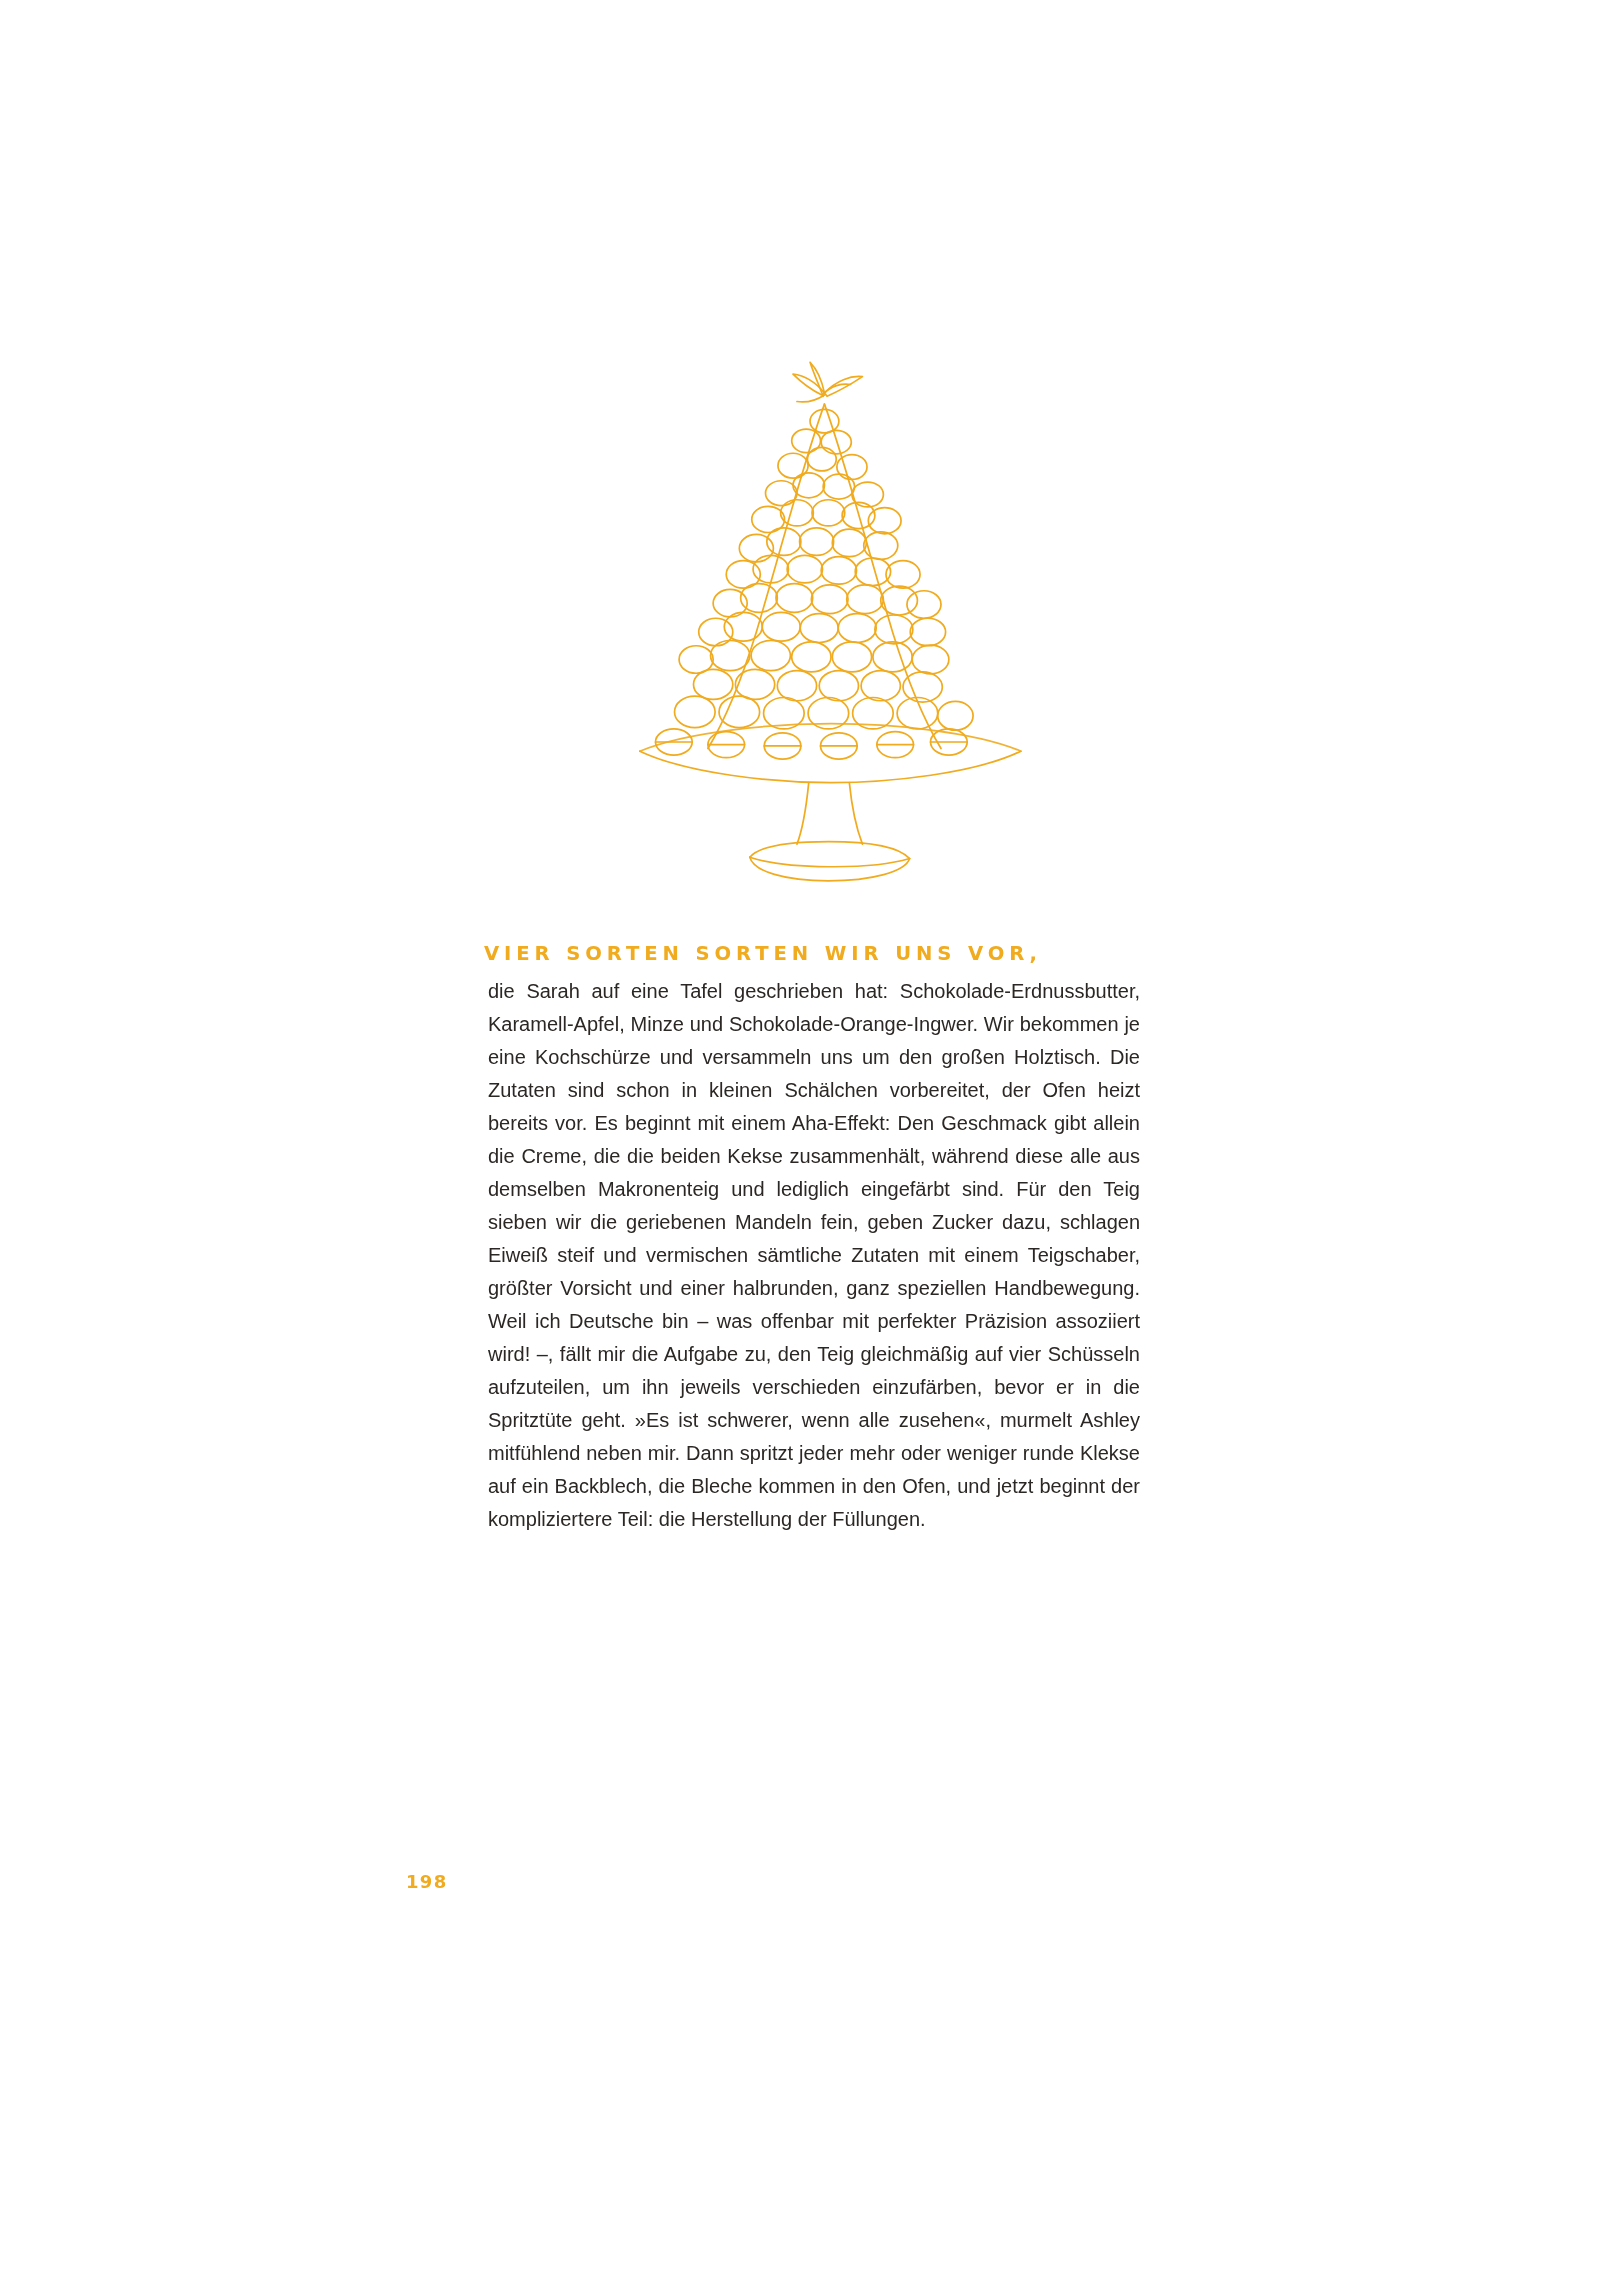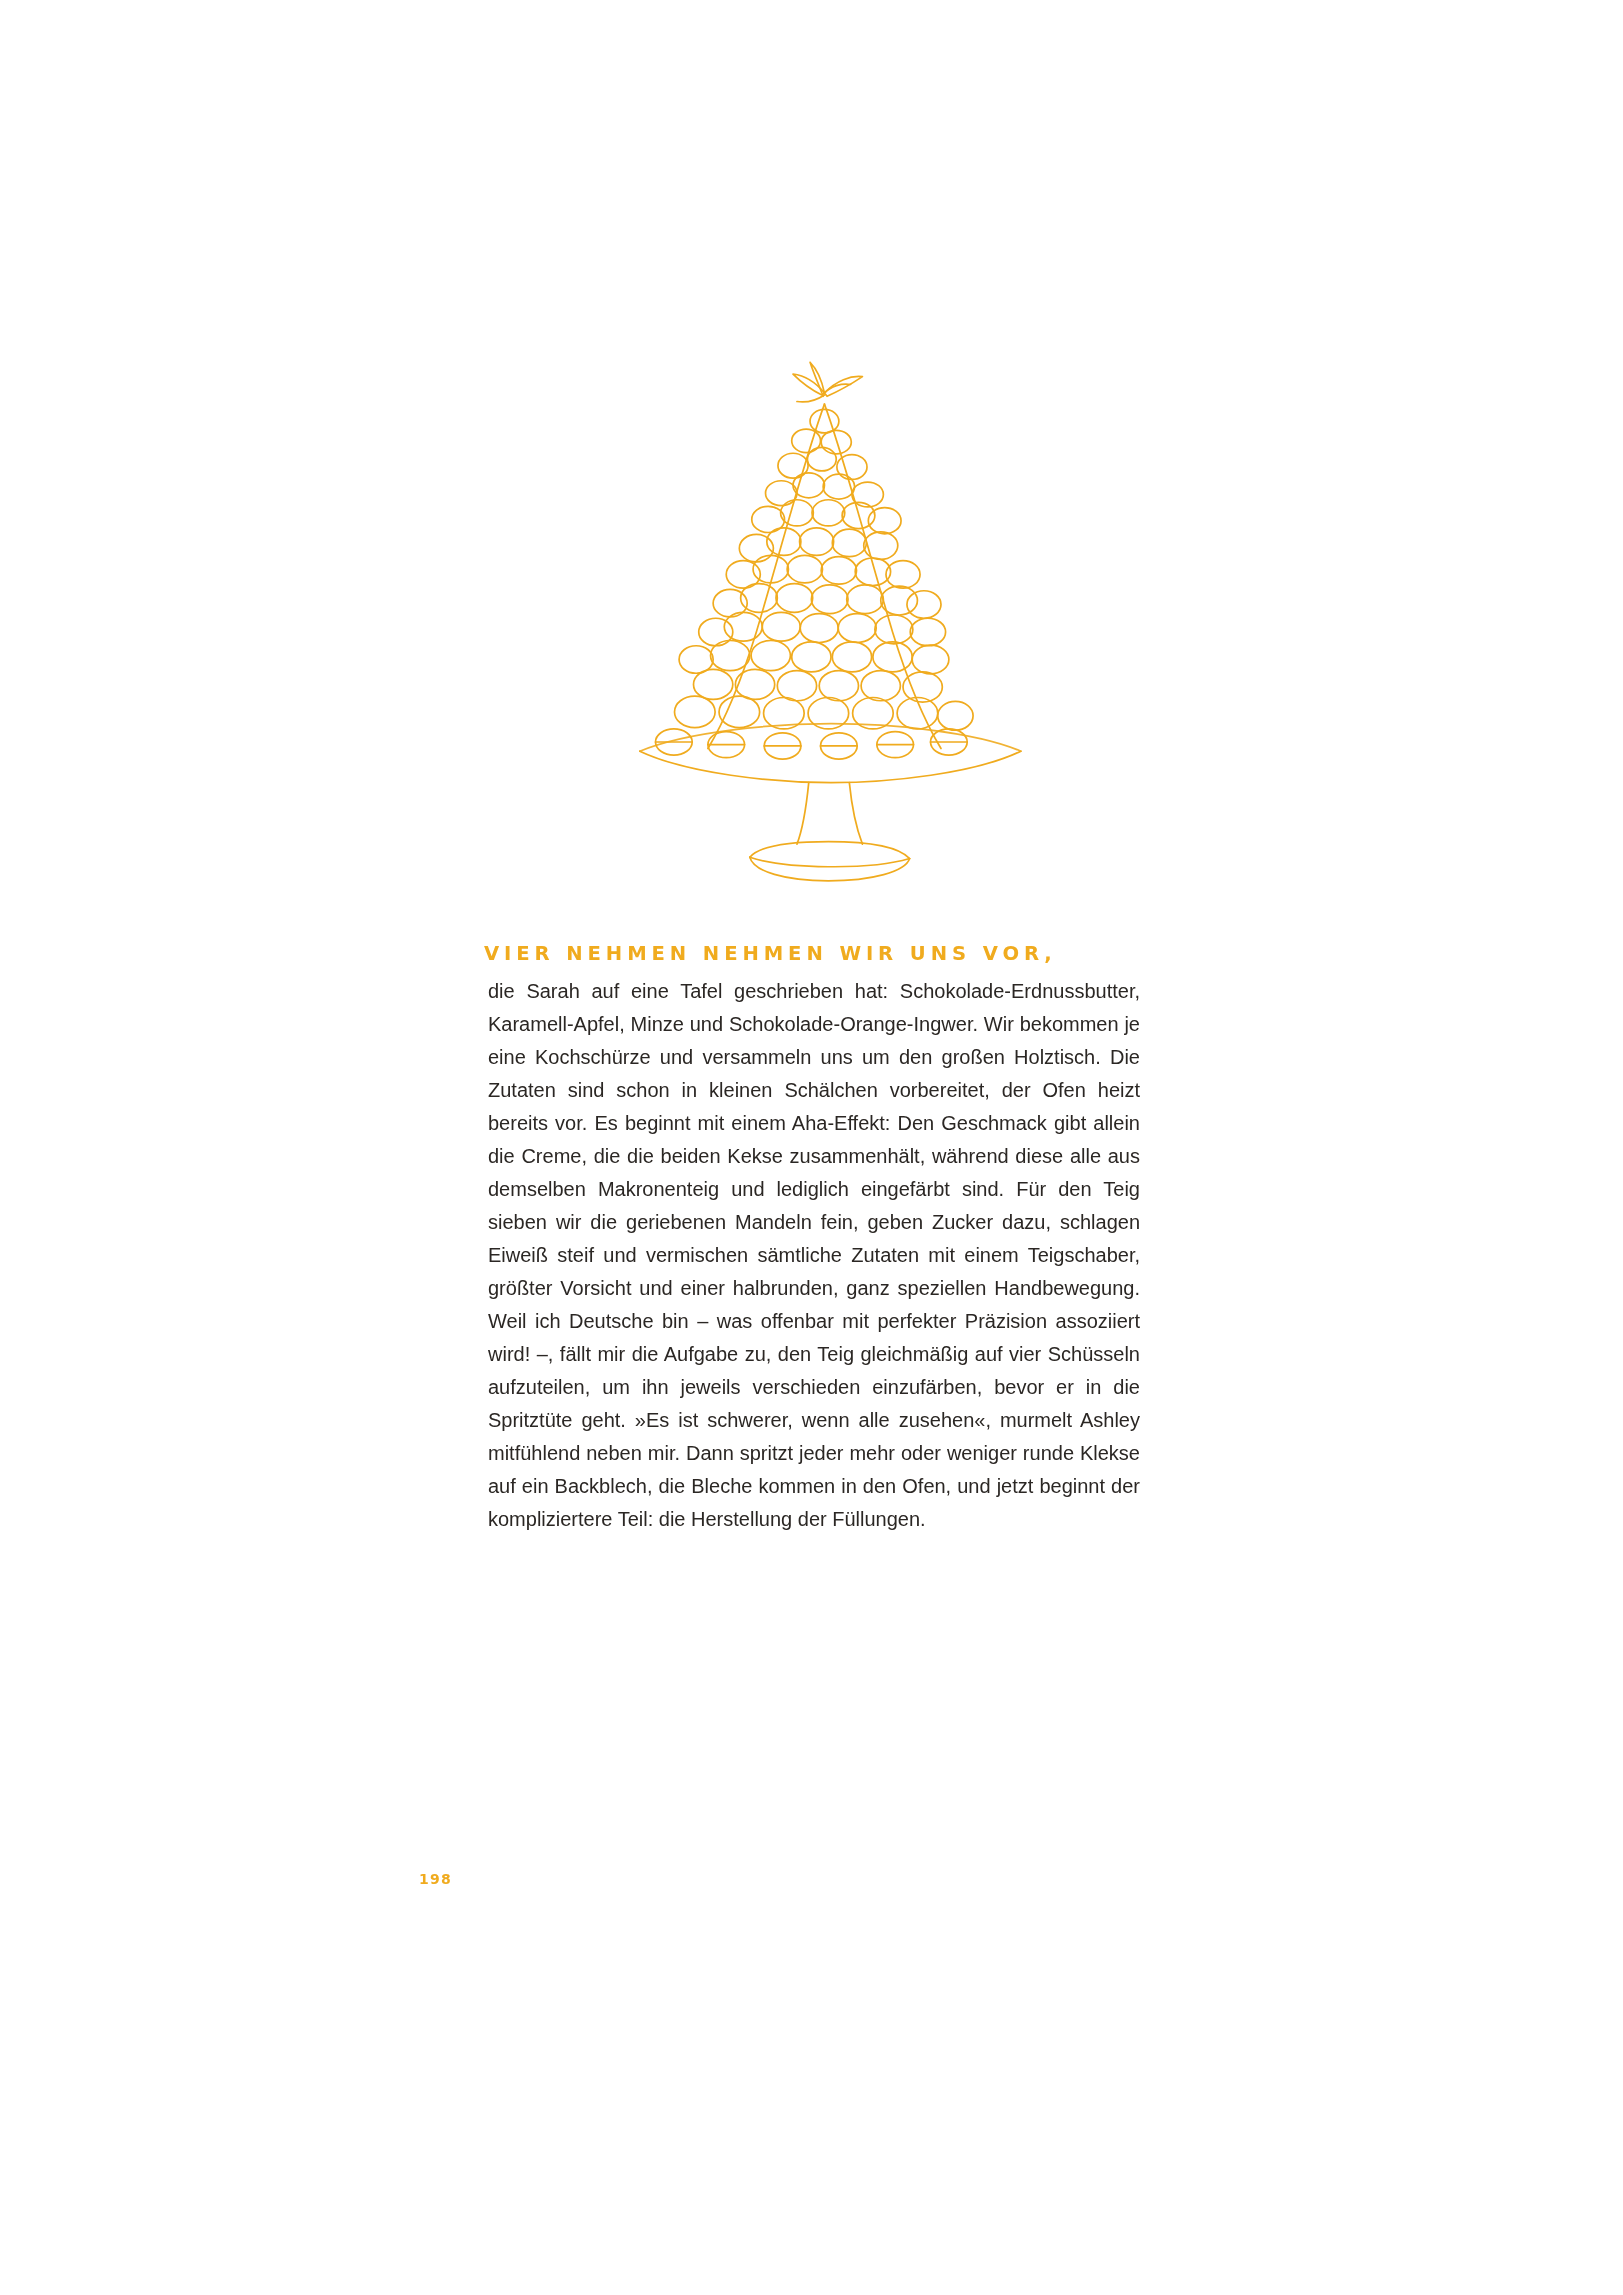--- a/index.html
+++ b/index.html
@@ -60,24 +60,24 @@
     line-height: 33px;
     color: #2b2724;
     text-align: justify;
     margin: 4px;
     hyphens: manual;
   }
 
   
   .folio {
     position: absolute;
-    left: 419px;
+    left: 406px;
     top: 1871px;
     font-family: "DejaVu Sans", sans-serif;
-    font-size: 14px;
+    font-size: 18px;
     font-weight: 700;
     letter-spacing: 1.3px;
     color: #f0ab1e;
   }
 </style>
 </head>
 <body>
 
 <div class="page">
 
@@ -183,20 +183,20 @@
         <path d="M276 650 C 272 690, 268 718, 258 744"></path>
         <path d="M338 650 C 342 690, 348 718, 358 744"></path>
         <path d="M186 764 C 240 782, 370 784, 430 766"></path>
         <path d="M186 764 C 200 748, 244 740, 306 740 C 370 740, 414 748, 430 766"></path>
         <path d="M186 764 C 192 786, 240 800, 306 800 C 372 800, 424 786, 430 766"></path>
       </g>
     </svg>
   </div>
 
   <div class="text-column">
-    <p class="kicker">VIER NEHMEN NEHMEN WIR UNS VOR,</p>
+    <p class="kicker">VIER SORTEN SORTEN WIR UNS VOR,</p>
     <p class="body-text">die Sarah auf eine Tafel geschrieben hat: Schokolade-Erdnussbutter, Karamell-Apfel, Minze und Schokolade-Orange-Ingwer. Wir bekommen je eine Kochschürze und versammeln uns um den großen Holztisch. Die Zutaten sind schon in kleinen Schälchen vorbereitet, der Ofen heizt bereits vor. Es beginnt mit einem Aha-Effekt: Den Geschmack gibt allein die Creme, die die beiden Kekse zusammenhält, während diese alle aus demselben Makronenteig und lediglich eingefärbt sind. Für den Teig sieben wir die geriebenen Mandeln fein, geben Zucker dazu, schlagen Eiweiß steif und vermischen sämtliche Zutaten mit einem Teigschaber, größter Vorsicht und einer halbrunden, ganz speziellen Handbewegung. Weil ich Deutsche bin – was offenbar mit perfekter Präzision assoziiert wird! –, fällt mir die Aufgabe zu, den Teig gleichmäßig auf vier Schüsseln aufzuteilen, um ihn jeweils verschieden einzufärben, bevor er in die Spritztüte geht. »Es ist schwerer, wenn alle zusehen«, murmelt Ashley mitfühlend neben mir. Dann spritzt jeder mehr oder weniger runde Klekse auf ein Backblech, die Bleche kommen in den Ofen, und jetzt beginnt der kompliziertere Teil: die Herstellung der Füllungen.</p>
   </div>
 
   <div class="folio">198</div>
 
 </div>
 
 
 </body></html>

